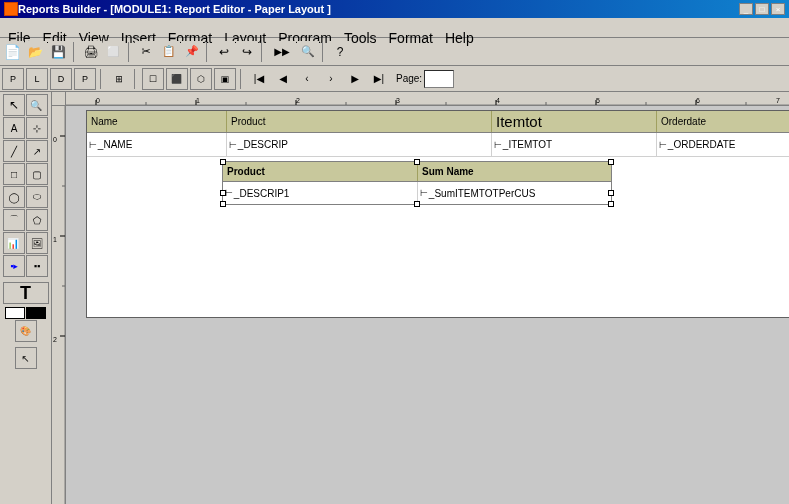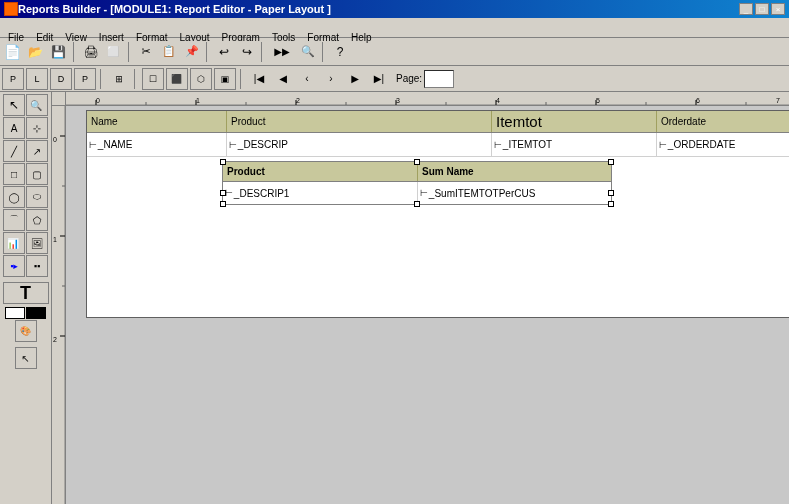--- a/index.html
+++ b/index.html
@@ -24,21 +24,21 @@
     .menu-bar {
       background: #d4d0c8;
       border-bottom: 1px solid #808080;
       display: flex;
       align-items: center;
       padding: 1px 2px;
       height: 20px;
     }
     .menu-item {
       padding: 1px 6px;
-      font-size: 10px;
+      font-size: 14px;
       cursor: pointer;
       color: #000;
       margin-top: 20px;
     }
 
     
     .toolbar {
       background: #d4d0c8;
       border-bottom: 1px solid #808080;
       display: flex;

